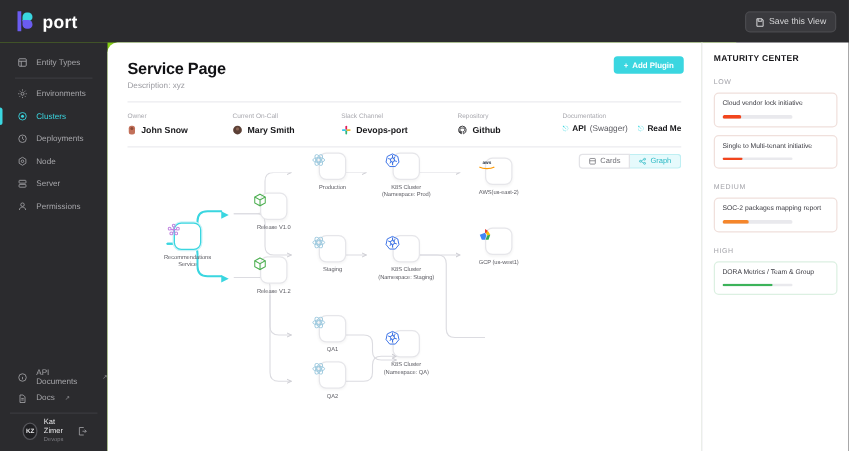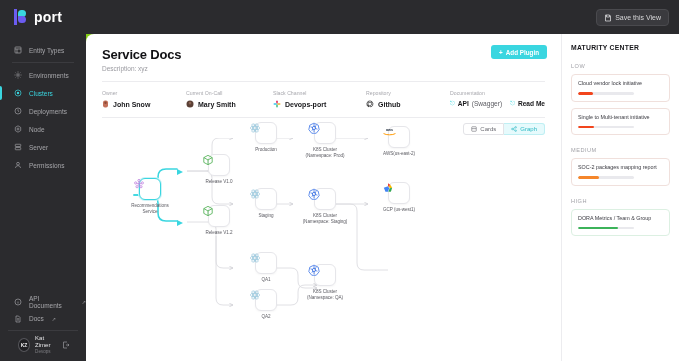--- a/index.html
+++ b/index.html
@@ -268,21 +268,21 @@
         <svg class="nav-ico logout-ico" viewBox="0 0 16 16" fill="none" stroke="#9a9a9e" stroke-width="1.4">
           <path d="M10 2H3v12h7"></path>
             <path d="M8 8h6M11.5 5.5L14 8l-2.5 2.5"></path>
         </svg>
       </div>
     </div>
   </div>
 
   <div class="main">
     <div class="main-head">
-      <div class="page-title">Service Docs</div>
+      <div class="page-title">Service Page</div>
       <div class="page-desc">Description: xyz</div>
       <button class="add-plugin">
         <span>+</span>
         <span>Add Plugin</span>
       </button>
     </div>
     <div class="hr"></div>
 
     <div class="meta-row">
       <div class="meta-col">

